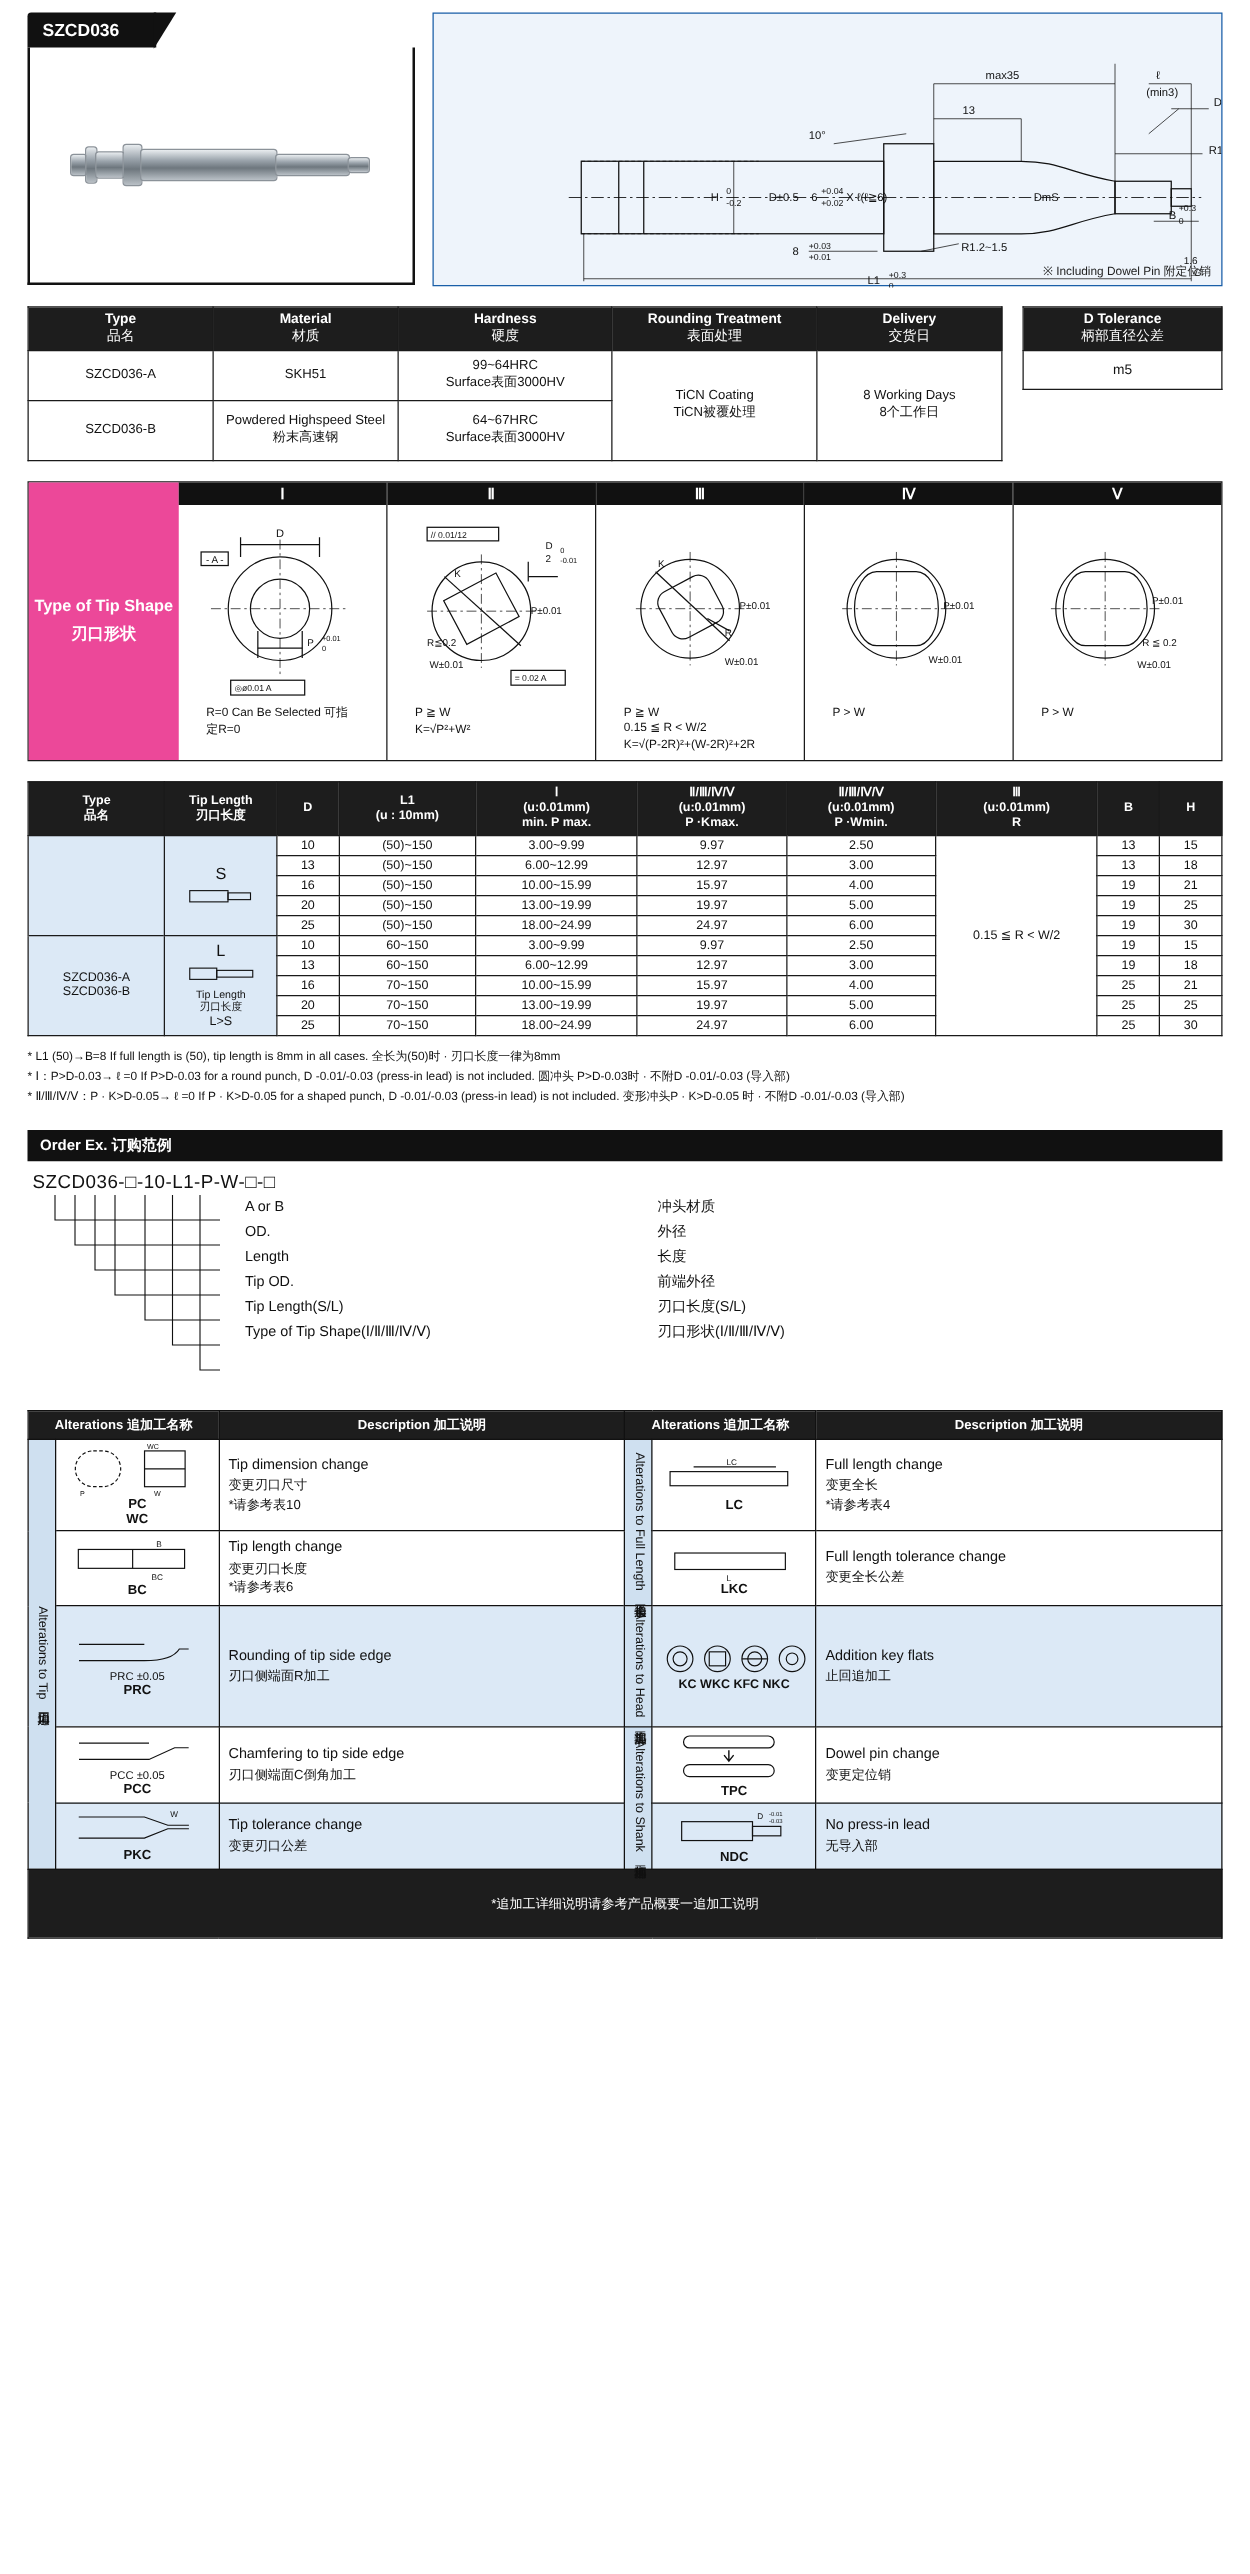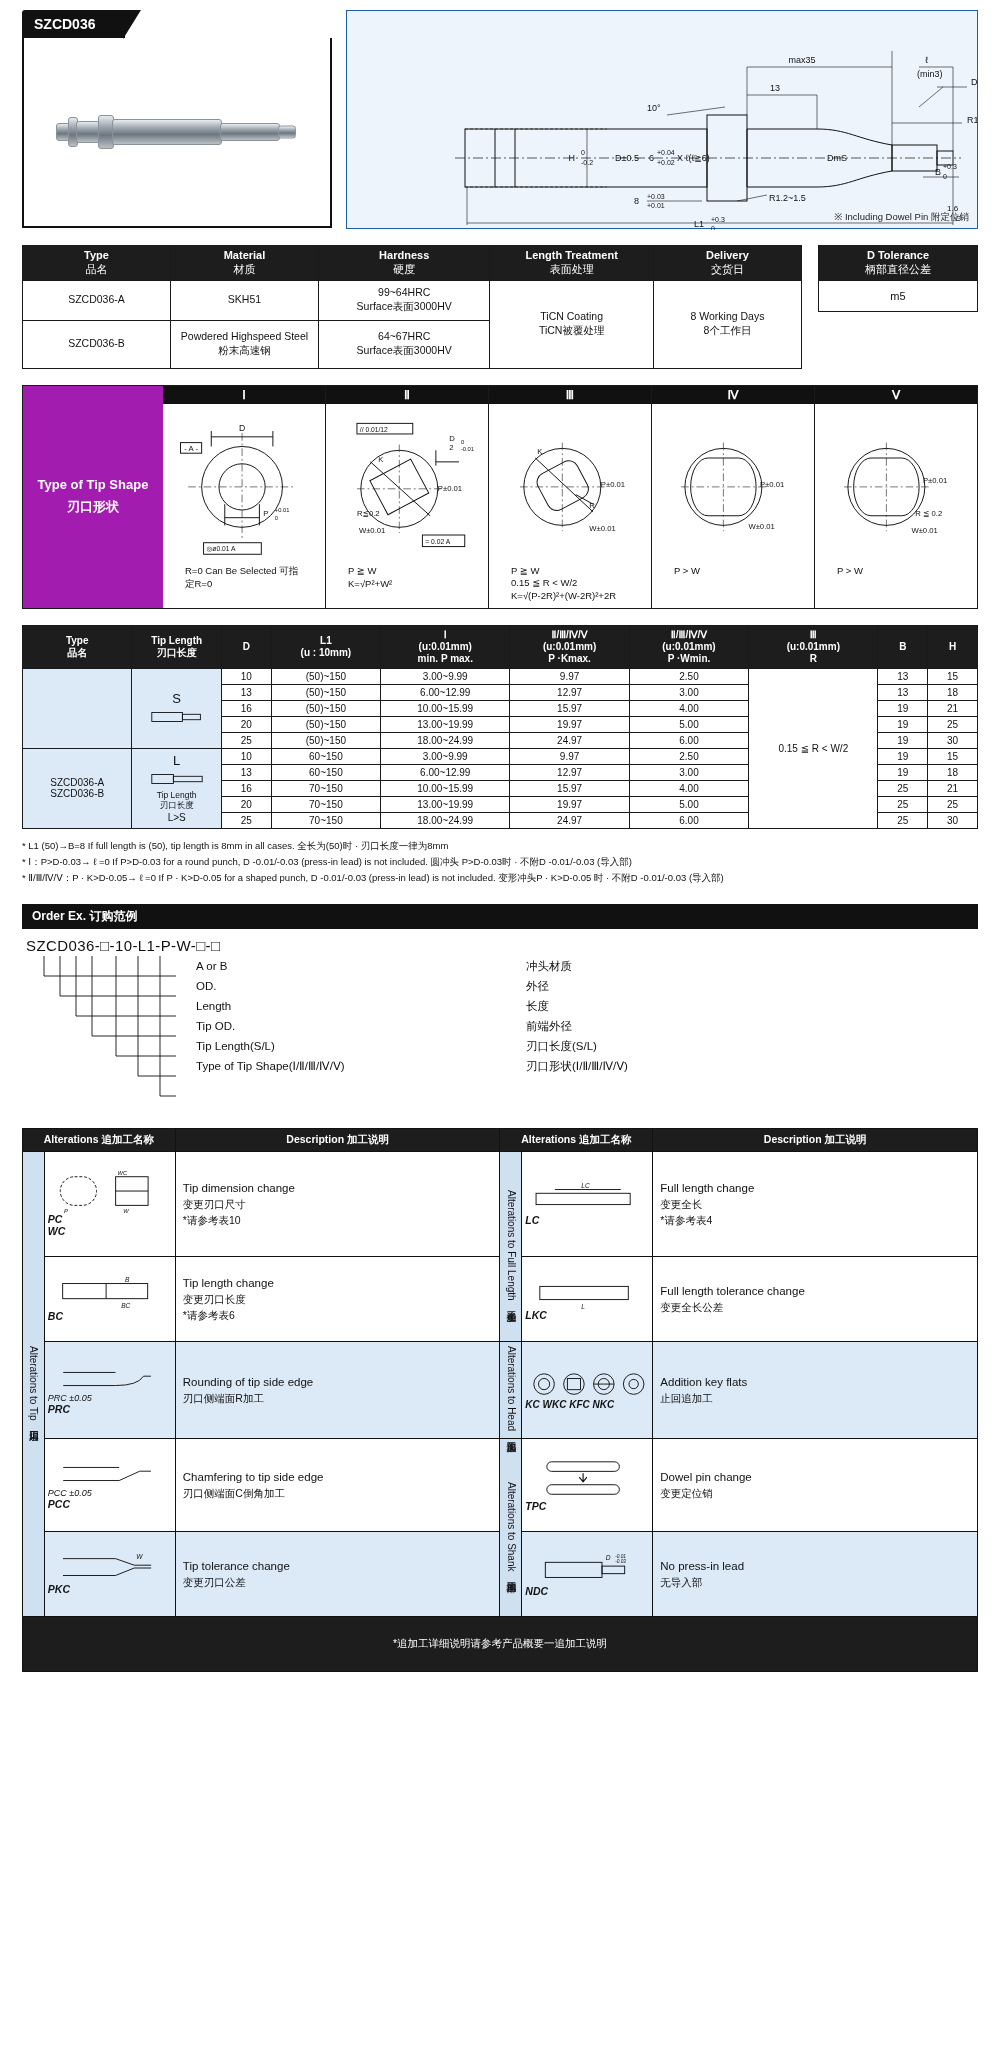--- a/index.html
+++ b/index.html
@@ -45,21 +45,21 @@
   .cn { font-weight:normal; }
 
   .spec-wrap { display:flex; gap:16px; margin-top:16px; align-items:flex-start; }
   .spec-table { flex:1; }
   .spec-table td { padding:4px 3px; font-size:10.5px; line-height:1.3; }
   .tol-table { width:160px; }
   .tol-table td { padding:9px 14px; font-size:11px; }
 
   
   .tipshape { margin-top:16px; border:1px solid #1a1a1a; display:flex; background:#fff;}
-  .tip-label { width:140px; background:#a21caf; color:#fff; display:flex; flex-direction:column;
+  .tip-label { width:120px; background:#ec4899; color:#fff; display:flex; flex-direction:column;
       align-items:center; justify-content:center; font-weight:bold; font-size:13px; gap:6px;}
   .tip-cols { flex:1; display:flex; }
   .tip-col { flex:1; border-left:1px solid #1a1a1a; display:flex; flex-direction:column; }
   .tip-col:first-child { border-left:0; }
   .tip-head { background:#111; color:#fff; text-align:center; font-weight:bold; font-size:12px; padding:2px 0; }
   .tip-body { flex:1; padding:6px 4px 4px; position:relative; min-height:150px; }
   .tip-formula { font-size:9.5px; line-height:1.35; padding:3px 22px 5px; min-height:46px; }
 
   
   .dim { margin-top:16px; width:100%; }
@@ -80,21 +80,21 @@
   .order-row { display:flex; font-size:11.5px; line-height:20px; }
   .order-row .en { width:330px; }
   .order-row .zh { flex:1; }
 
   
   .alt { margin-top:18px; width:100%; border:1px solid #111; }
   .alt th, .alt td { border:1px solid #111; font-size:10.5px; vertical-align:middle; }
   .alt thead th { background:#1d1d1d; color:#fff; padding:4px 3px; }
   .alt .vert { writing-mode:vertical-rl; text-orientation:mixed; background:#cfe0f0; font-size:10px;
       padding:4px 1px; text-align:center; width:22px; }
-  .alt .art { background:#fff; width:132px; padding:19px 3px;font-style:italic; }
+  .alt .art { background:#fff; width:132px; text-align:center; padding:3px 3px; }
   .alt .desc { padding:5px 7px; line-height:1.5; }
   .alt .row-blue .art, .alt .row-blue .desc { background:#dce9f6; }
   .alt-foot { background:#1d1d1d; color:#fff; text-align:center; font-size:10.5px; padding:20px; }
 
   .mini { font-size:8.5px; }
   svg { display:block; }
 </style>
 </head>
 <body>
 
@@ -220,21 +220,21 @@
             </th>
           <th class="hdr" style="width:19%">
               <div>Material</div>
               <div class="cn">材质</div>
             </th>
           <th class="hdr" style="width:22%">
               <div>Hardness</div>
               <div class="cn">硬度</div>
             </th>
           <th class="hdr" style="width:21%">
-              <div>Length Treatment</div>
+              <div>Rounding Treatment</div>
               <div class="cn">表面处理</div>
             </th>
           <th class="hdr" style="width:19%">
               <div>Delivery</div>
               <div class="cn">交货日</div>
             </th>
         </tr>
       </thead>
       <tbody>
         <tr>

